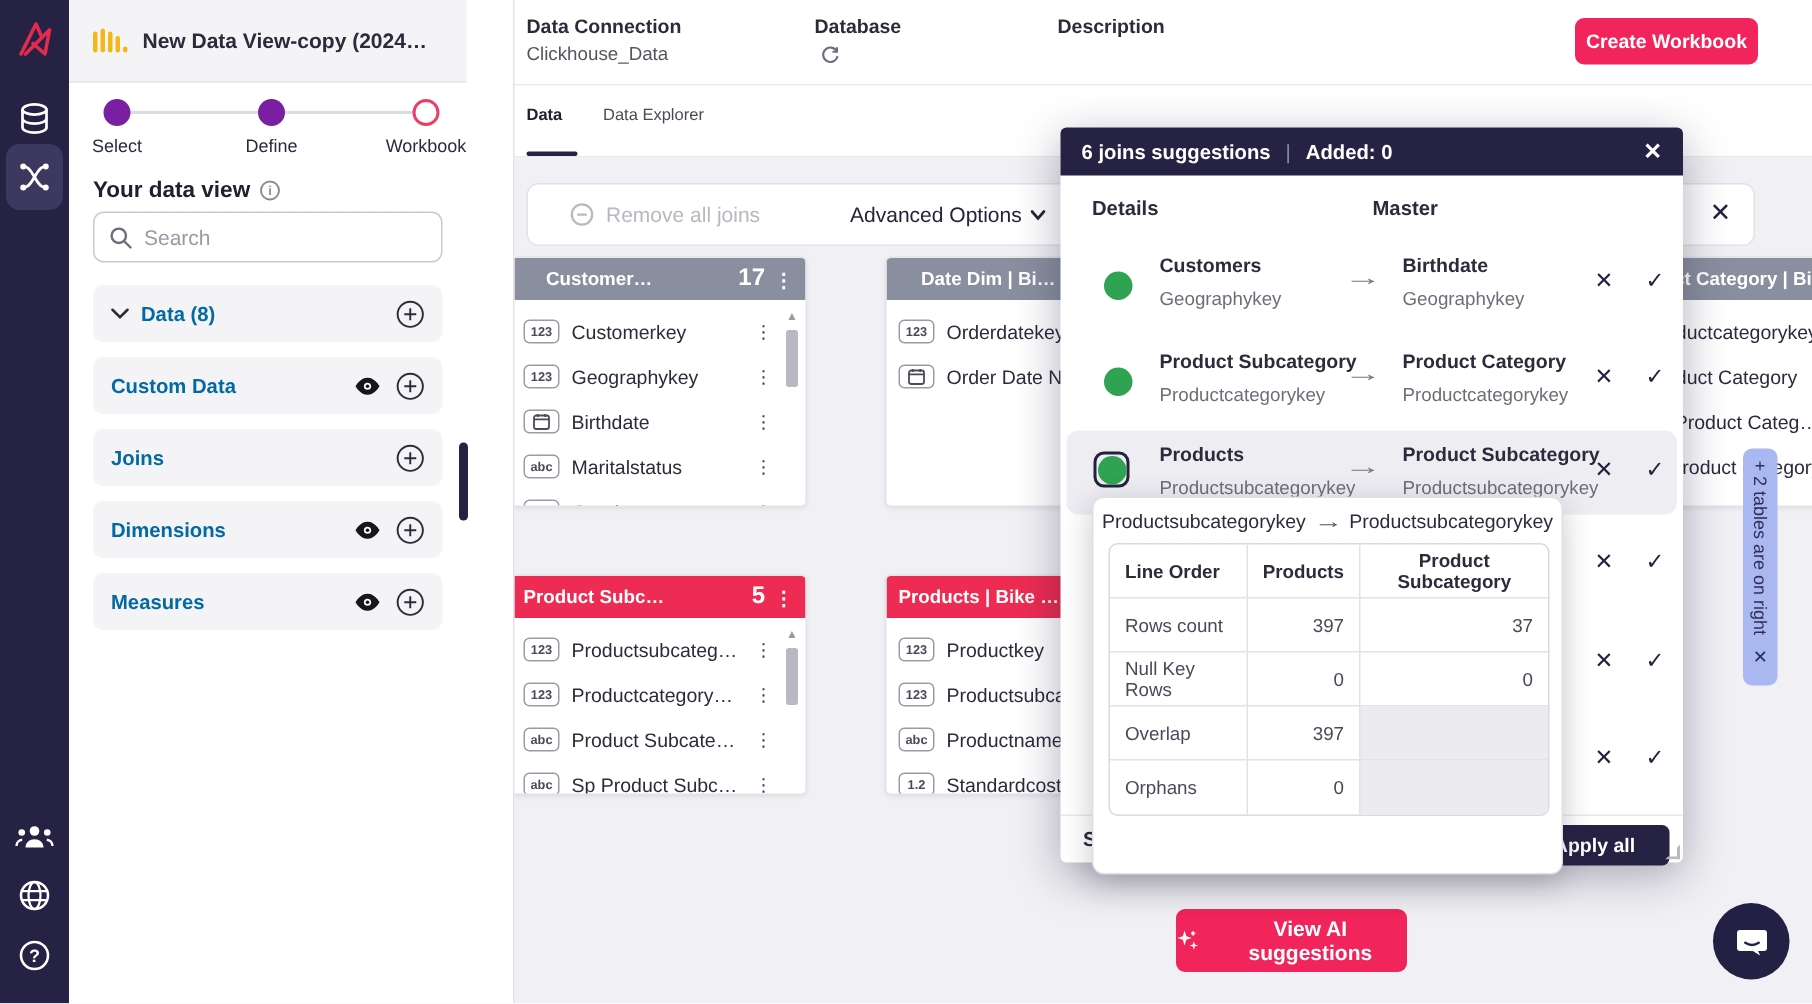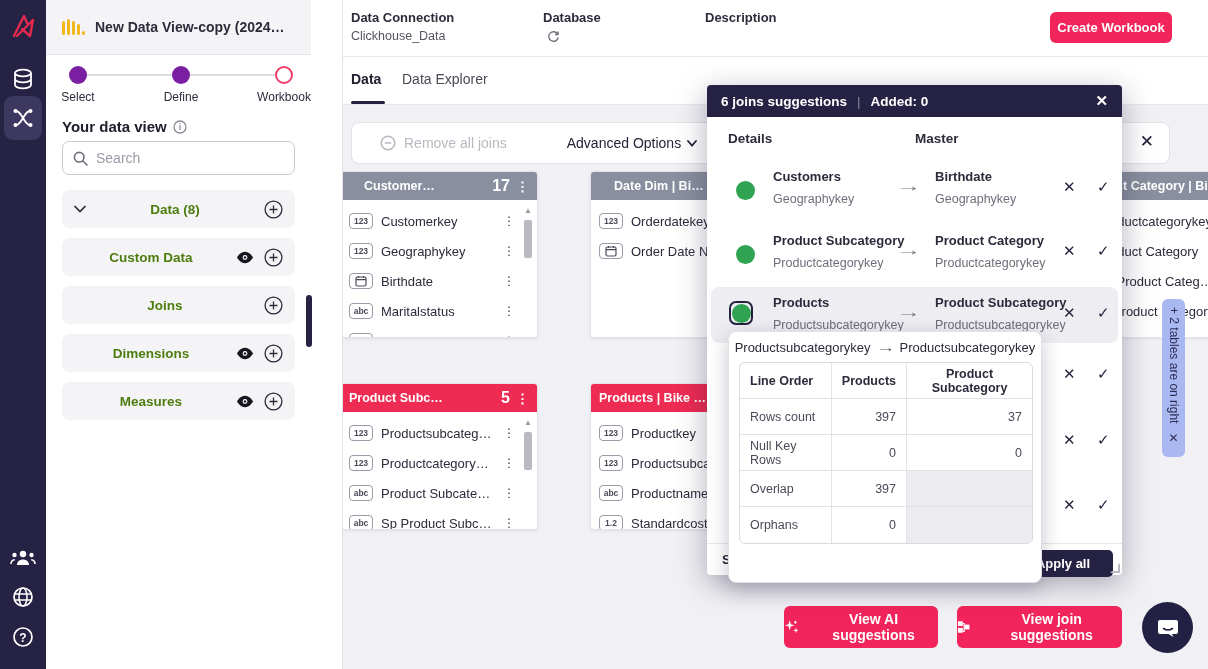--- a/index.html
+++ b/index.html
@@ -19,33 +19,33 @@
   .bars-icon { display:flex; align-items:flex-end; gap:2px; height:16px; }
   .bars-icon i { display:block; width:3px; background:#f2b719; border-radius:2px; }
   .stepper-line { position:absolute; top:74px; left:78px-46px; height:2px; background:#dcdce2; }
   .step-circle { position:absolute; top:66px; width:18px; height:18px; border-radius:50%; }
   .step-label { position:absolute; top:90px; font-size:12px; color:#2b2b3b; transform:translateX(-50%); white-space:nowrap; }
   #ydv-heading { position:absolute; left:16px; top:118px; font-size:15px; font-weight:700; color:#20202e; display:flex; align-items:center; gap:6px; }
   #search-box { position:absolute; left:16px; top:141px; width:233px; height:34px; border:1px solid #c9c9d2; border-radius:7px; display:flex; align-items:center; padding:0 10px; gap:8px; background:#fff; }
   #search-box input { border:none; outline:none; font-size:14px; color:#444; width:170px; font-family:"Liberation Sans",sans-serif; background:transparent; }
   #search-box input::placeholder { color:#9a9aa6; }
   .side-section { position:absolute; left:16px; width:233px; height:38px; background:#f4f4f6; border-radius:7px; display:flex; align-items:center; padding:0 12px; gap:8px; }
-  .side-section .lbl { font-size:13.5px; font-weight:700; color:#4d7c0f; flex:1;text-align:center; }
+  .side-section .lbl { font-size:13.5px; font-weight:700; color:#0369a1; flex:1; }
   .side-icons { display:flex; align-items:center; gap:10px; }
   #side-scroll-pill { position:absolute; left:306px; top:295px; width:6px; height:52px; background:#262243; border-radius:3px; z-index:25; }
 
   
   #main { left:311px; top:0; width:897px; height:669px; }
   #conn-bar { position:absolute; left:0; top:0; width:897px; height:57px; border-bottom:1px solid #e8e8ec; background:#fff; }
   .conn-field { position:absolute; top:10px; }
   .conn-label { font-size:13px; font-weight:700; color:#2b2b3b; }
   .conn-value { font-size:12.5px; color:#55555f; margin-top:4px; }
   #create-wb { position:absolute; left:739px; top:12px; width:122px; height:31px; background:#f1255b; color:#fff; font-size:13px; font-weight:700; border:none; border-radius:6px; cursor:pointer; font-family:"Liberation Sans",sans-serif; }
   #tabs-bar { position:absolute; left:0; top:57px; width:897px; height:48px; border-bottom:1px solid #e8e8ec; background:#fff; }
-  .tab { position:absolute; top:14px; font-size:14px; cursor:pointer; }
+  .tab { position:absolute; top:14px; font-size:11px; cursor:pointer; }
   .tab.active { font-weight:700; color:#20202e; }
   .tab.inactive { color:#4a4a55; }
   .tab-underline { position:absolute; left:40px; top:44px; width:34px; height:3px; background:#262243; border-radius:2px; }
 
   
   #canvas { position:absolute; left:0; top:105px; width:897px; height:564px; background:#f1f0f4; }
   #toolbar { position:absolute; left:40px; top:17px; width:819px; height:42px; background:#fff; border:1px solid #e2e2e8; border-radius:8px; display:flex; align-items:center; }
   .tb-remove { display:flex; align-items:center; gap:8px; color:#b8b8c1; font-size:14px; margin-left:28px; }
   .tb-adv { display:flex; align-items:center; gap:6px; color:#24243a; font-size:14px; font-weight:400; margin-left:60px; cursor:pointer; }
   .tb-focus { margin-left:60px; width:34px; height:30px; background:#ececf0; border:1px solid #d8d8de; border-radius:6px; display:flex; align-items:center; justify-content:center; cursor:pointer; }
@@ -599,29 +599,20 @@
   </div>
 
   <button class="cta" id="cta-ai">
     <svg width="17" height="17" viewBox="0 0 17 17">
         <path d="M6 1 L7.2 5 L11 6.2 L7.2 7.4 L6 11.4 L4.8 7.4 L1 6.2 L4.8 5 Z" fill="#fff"></path>
         <path d="M12.5 8.5 L13.2 10.8 L15.5 11.5 L13.2 12.2 L12.5 14.5 L11.8 12.2 L9.5 11.5 L11.8 10.8 Z" fill="#fff"></path>
         <path d="M12 1.5v3 M10.5 3h3" stroke="#fff" stroke-width="1.2"></path>
       </svg>
     <span>View AI suggestions</span>
   </button>
-  <button class="cta" id="cta-join">
-    <svg width="16" height="14" viewBox="0 0 16 14">
-        <rect x="1" y="1" width="5" height="5" fill="#fff"></rect>
-        <rect x="1" y="8" width="5" height="5" fill="#fff"></rect>
-        <rect x="8" y="4.5" width="5" height="5" fill="#fff"></rect>
-        <path d="M6 3.5 H7.5 V11.5 H6 M7.5 7 H8" stroke="#fff" stroke-width="1.3" fill="none"></path>
-      </svg>
-    <span>View join suggestions</span>
-  </button>
 
   <button id="chat-btn">
     <svg width="24" height="24" viewBox="0 0 24 24">
         <path d="M4 4 h16 a2 2 0 0 1 2 2 v10 a2 2 0 0 1 -2 2 h-4 l1.5 3 -5 -3 H4 a2 2 0 0 1 -2 -2 V6 a2 2 0 0 1 2 -2 z" fill="#fff"></path>
         <path d="M7.5 12.5 q4.5 3 9 0" fill="none" stroke="#222043" stroke-width="1.6" stroke-linecap="round"></path>
       </svg>
   </button>
 
 </div>
 

